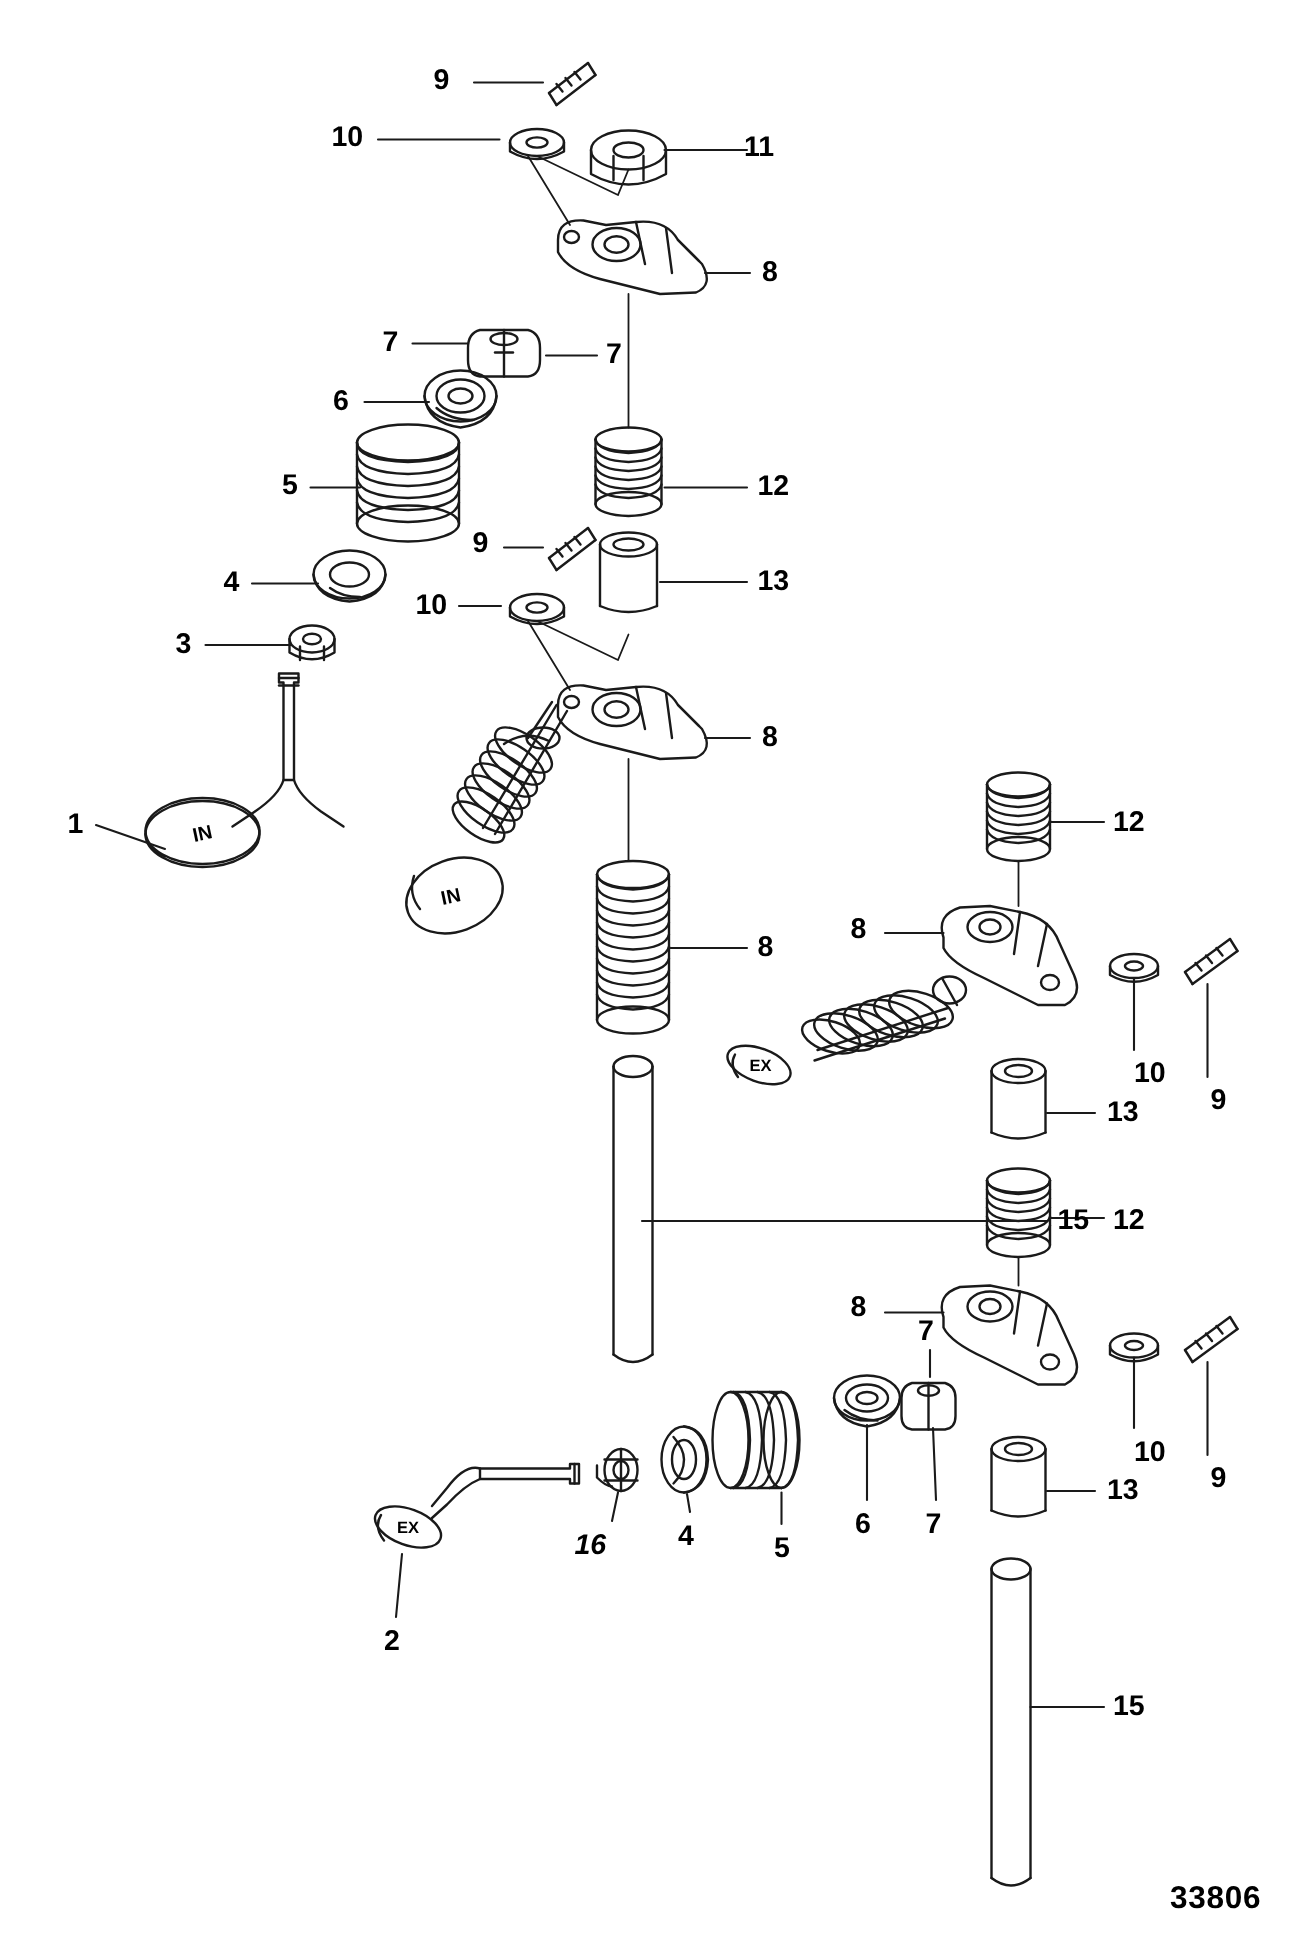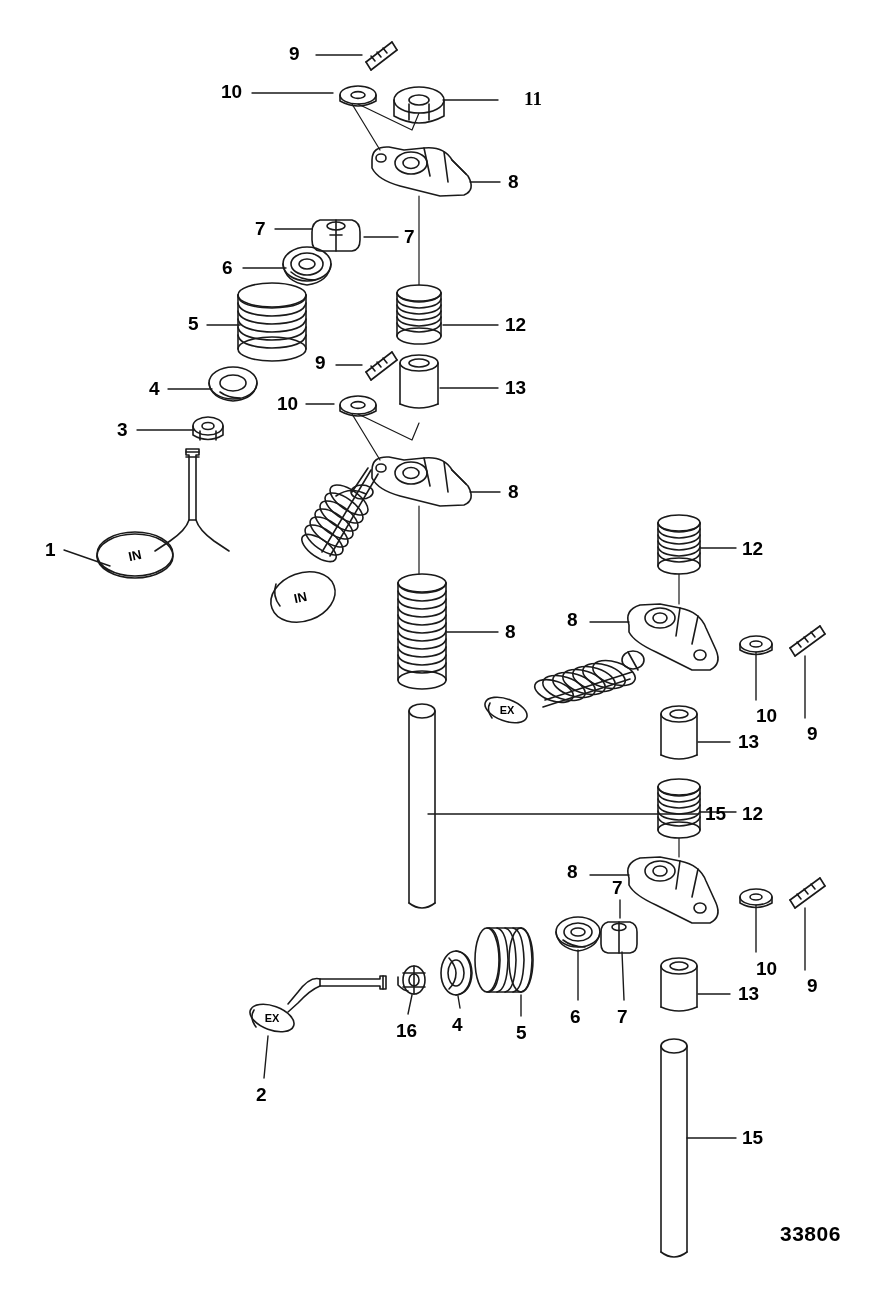--- a/index.html
+++ b/index.html
@@ -34,20 +34,21 @@
     line-height: 1;
     white-space: nowrap;
   }
   .drawing-number {
     position: absolute;
     font-family: "Liberation Sans", sans-serif;
     font-size: 21px;
     font-weight: bold;
     letter-spacing: 0.5px;
     color: #000000;
+    margin-top: 32px;
   }
 </style>
 </head>
 <body>
 
 <div id="page">
 
   <svg id="diagram-svg" viewBox="0 0 875 1299" xmlns="http://www.w3.org/2000/svg">
     <defs>
       <g id="spring-coils"></g>
@@ -440,21 +441,21 @@
         <line x1="458" y1="996" x2="460" y2="1008"></line>
         <line x1="412" y1="995" x2="408" y2="1014"></line>
         <line x1="268" y1="1036" x2="264" y2="1078"></line>
         <line x1="687" y1="1138" x2="736" y2="1138"></line>
       </g>
     </g>
   </svg>
 
   <div class="callout" style="left:289px; top:44px;">9</div>
   <div class="callout" style="left:221px; top:82px;">10</div>
-  <div class="callout" style="left:524px; top:89px;font-family:Liberation Serif, serif;">11</div>
+  <div class="callout" style="left:496px; top:89px;">11</div>
   <div class="callout" style="left:508px; top:172px;">8</div>
   <div class="callout" style="left:255px; top:219px;">7</div>
   <div class="callout" style="left:404px; top:227px;">7</div>
   <div class="callout" style="left:222px; top:258px;">6</div>
   <div class="callout" style="left:188px; top:314px;">5</div>
   <div class="callout" style="left:505px; top:315px;">12</div>
   <div class="callout" style="left:149px; top:379px;">4</div>
   <div class="callout" style="left:315px; top:353px;">9</div>
   <div class="callout" style="left:505px; top:378px;">13</div>
   <div class="callout" style="left:277px; top:394px;">10</div>
@@ -471,19 +472,19 @@
   <div class="callout" style="left:742px; top:804px;">12</div>
   <div class="callout" style="left:567px; top:862px;">8</div>
   <div class="callout" style="left:612px; top:878px;">7</div>
   <div class="callout" style="left:756px; top:959px;">10</div>
   <div class="callout" style="left:807px; top:976px;">9</div>
   <div class="callout" style="left:738px; top:984px;">13</div>
   <div class="callout" style="left:570px; top:1007px;">6</div>
   <div class="callout" style="left:617px; top:1007px;">7</div>
   <div class="callout" style="left:516px; top:1023px;">5</div>
   <div class="callout" style="left:452px; top:1015px;">4</div>
-  <div class="callout" style="left:396px; top:1021px;">16</div>
+  <div class="callout" style="left:383px; top:1021px;font-style:italic;">16</div>
   <div class="callout" style="left:256px; top:1085px;">2</div>
   <div class="callout" style="left:742px; top:1128px;">15</div>
 
   <div class="drawing-number" style="left:780px; top:1222px;">33806</div>
 
 </div>
 
 </body></html>

